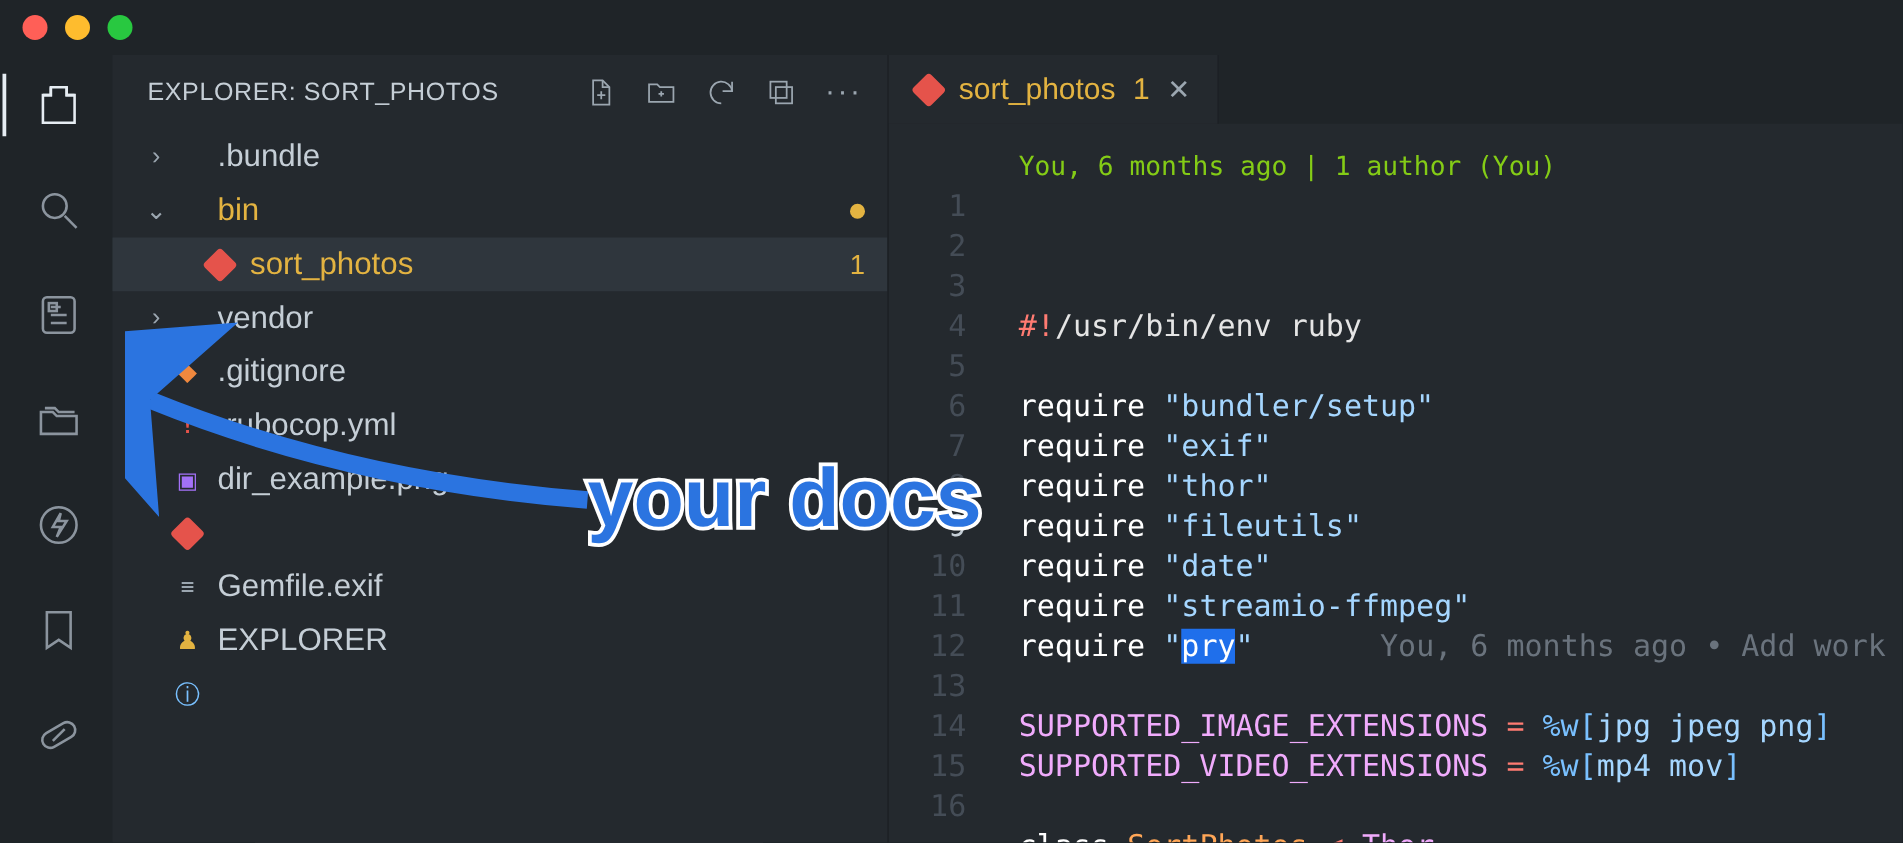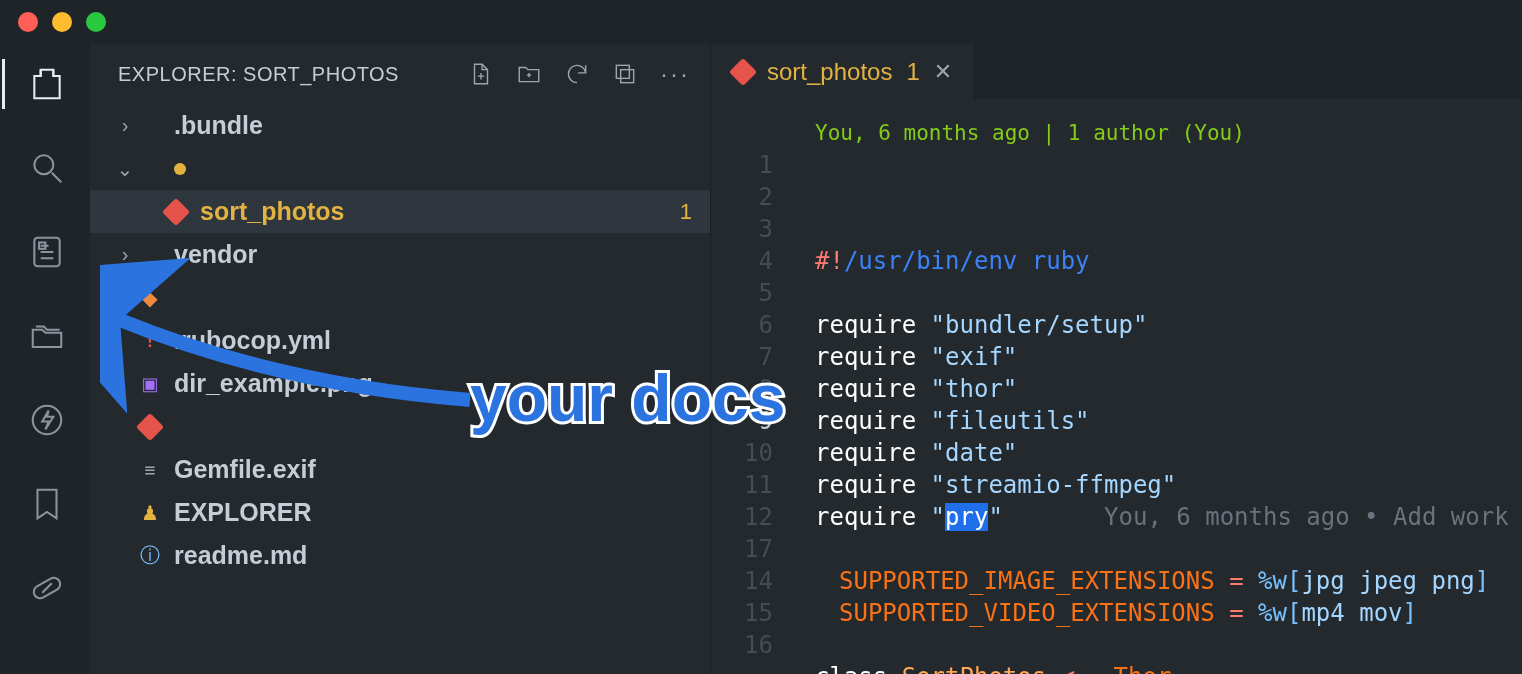--- a/index.html
+++ b/index.html
@@ -21,44 +21,44 @@
   .sidebar-header-title { flex: 1; }
   .sidebar-header-actions { display: flex; gap: 22px; color: #9ba6b0; align-items: center; }
   .sidebar-header-actions svg { width: 26px; height: 26px; stroke: currentColor; fill: none; stroke-width: 1.3; }
   .dots { font-size: 24px; letter-spacing: 2px; }
   .tree { flex: 1; font-size: 25px; color: #c5ced6; }
   .tree-row { display: flex; align-items: center; height: 43px; padding-right: 18px; cursor: pointer; }
   .tree-row.selected { background: #2f363d; color: #e3b341; }
   .tree-row.bin-row { color: #e3b341; }
   .tree-row .chev { width: 22px; display: inline-flex; justify-content: center; font-size: 20px; color: #9ba6b0; }
   .tree-row .icon { width: 28px; display: inline-flex; justify-content: center; margin-right: 10px; font-size: 22px; }
-  .tree-row .label { flex: 1; white-space: nowrap; font-weight: bold; }
+  .tree-row .label { flex: 1; white-space: nowrap; }
   .tree-row .badge { color: #e3b341; font-size: 22px; }
   .mod-dot { width: 12px; height: 12px; border-radius: 50%; background: #e3b341; }
   .indent-0 { padding-left: 24px; }
   .indent-1 { padding-left: 50px; }
   .ruby-icon { width: 20px; height: 20px; background: #e5534b; transform: rotate(45deg); border-radius: 3px; display:inline-block; }
   .editor { flex: 1; background: #24292e; display: flex; flex-direction: column; min-width: 0; border-left: 1px solid #1b1f23; }
   .tabs { height: 55px; display: flex; align-items: stretch; background: #1f2428; }
   .tab { display: flex; align-items: center; gap: 14px; padding: 0 22px; background: #24292e; color: #e3b341; font-size: 24px; border-right: 1px solid #1b1f23; }
   .tab .close { color: #9ba6b0; font-size: 22px; cursor: pointer; }
   .code-area { flex: 1; display: flex; font-family: "SF Mono", ui-monospace, Menlo, Consolas, monospace; font-size: 24px; line-height: 32px; padding-top: 20px; overflow: hidden; }
   .gutter { width: 80px; text-align: right; color: #444c56; padding-right: 18px; user-select: none; }
   .gutter .ln { height: 32px; }
   .gutter .cur { color: #c5ced6; }
   .code { flex: 1; white-space: pre; color: #c5ced6; position: relative; }
   .lens { position: absolute; left: 24px; top: -2px; color: #84cc16; font-size: 21px; }
   .code-lines { padding-top: 30px; padding-left: 24px; }
   .kw-red { color: #ffffff; }
   .str { color: #a5d6ff; }
-  .const { color: #f97316; margin-left: 24px; }
+  .const { color: #f0abfc; }
   .fn { color: #79c0ff; }
   .cls { color: #ffa657; }
   .op { color: #ff7b72; }
-  .cmt { color: #3b82f6; }
+  .cmt { color: #e5e5e5; }
   .cursor-sel { background: #1f6feb; color:#fff; }
   .blame { color: #6a737d; }
   .line { height: 32px; }
   .annotation-overlay { position: absolute; left: 100px; top: 245px; pointer-events: none; }
   .annotation-text {
     position: absolute; left: 370px; top: 115px;
     font-size: 66px; font-weight: 800; color: #2b74e0;
     -webkit-text-stroke: 6px #fff; paint-order: stroke fill;
     white-space: nowrap;
   }
@@ -146,40 +146,42 @@
       </div>
       <div class="tree" id="tree">
           <div class="tree-row indent-0">
             <span class="chev">›</span>
             <span class="icon"></span>
             <span class="label">.bundle</span>
           </div>
           <div class="tree-row indent-0 bin-row">
             <span class="chev">⌄</span>
             <span class="icon"></span>
+            <span class="label">bin</span>
             <span class="mod-dot"></span>
           </div>
           <div class="tree-row indent-1 selected">
             <span class="chev"></span>
             <span class="icon">
               <span class="ruby-icon"></span>
             </span>
             <span class="label">sort_photos</span>
             <span class="badge">1</span>
           </div>
           <div class="tree-row indent-0">
             <span class="chev">›</span>
             <span class="icon"></span>
             <span class="label">vendor</span>
           </div>
           <div class="tree-row indent-0">
             <span class="chev"></span>
             <span class="icon">
               <span style="color:#f0883e;font-size:20px">◆</span>
             </span>
+            <span class="label">.gitignore</span>
           </div>
           <div class="tree-row indent-0">
             <span class="chev"></span>
             <span class="icon">
               <span style="color:#e5534b;font-family:monospace;font-size:18px;font-weight:700">!</span>
             </span>
             <span class="label">.rubocop.yml</span>
           </div>
           <div class="tree-row indent-0">
             <span class="chev"></span>
@@ -206,21 +208,20 @@
             <span class="icon">
               <span style="color:#e3b341;font-size:20px">♟</span>
             </span>
             <span class="label">EXPLORER</span>
           </div>
           <div class="tree-row indent-0">
             <span class="chev"></span>
             <span class="icon">
               <span style="color:#79c0ff;font-size:20px">ⓘ</span>
             </span>
-            <span class="label">readme.md</span>
           </div>
         </div>
     </div>
     <div class="editor">
       <div class="tabs">
         <div class="tab">
           <span class="ruby-icon"></span>
           <span>sort_photos</span>
           <span style="color:#e3b341">1</span>
           <span class="close">✕</span>
@@ -234,21 +235,21 @@
             <div class="ln">3</div>
             <div class="ln">4</div>
             <div class="ln">5</div>
             <div class="ln">6</div>
             <div class="ln">7</div>
             <div class="ln">8</div>
             <div class="ln cur">9</div>
             <div class="ln">10</div>
             <div class="ln">11</div>
             <div class="ln">12</div>
-            <div class="ln">17</div>
+            <div class="ln">13</div>
             <div class="ln">14</div>
             <div class="ln">15</div>
             <div class="ln">16</div>
           </div>
         <div class="code">
           <div class="lens">You, 6 months ago | 1 author (You)</div>
           <div class="code-lines" id="code-lines"><div class="line"><span class="shebang-sym">#!</span><span class="cmt">/usr/bin/env ruby</span></div><div class="line"></div><div class="line"><span class="kw-red">require</span> <span class="str">"bundler/setup"</span></div><div class="line"><span class="kw-red">require</span> <span class="str">"exif"</span></div><div class="line"><span class="kw-red">require</span> <span class="str">"thor"</span></div><div class="line"><span class="kw-red">require</span> <span class="str">"fileutils"</span></div><div class="line"><span class="kw-red">require</span> <span class="str">"date"</span></div><div class="line"><span class="kw-red">require</span> <span class="str">"streamio-ffmpeg"</span></div><div class="line"><span class="kw-red">require</span> <span class="str">"<span class="cursor-sel">pry</span>"</span>       <span class="blame">You, 6 months ago • Add work</span></div><div class="line"></div><div class="line"><span class="const">SUPPORTED_IMAGE_EXTENSIONS</span> <span class="op">=</span> <span class="fn">%w[</span><span class="str">jpg jpeg png</span><span class="fn">]</span></div><div class="line"><span class="const">SUPPORTED_VIDEO_EXTENSIONS</span> <span class="op">=</span> <span class="fn">%w[</span><span class="str">mp4 mov</span><span class="fn">]</span></div><div class="line"></div><div class="line"><span class="kw-red">class</span> <span class="cls">SortPhotos</span> <span class="op">&lt;</span> <span class="const">Thor</span></div></div>
         </div>
       </div>
     </div>

